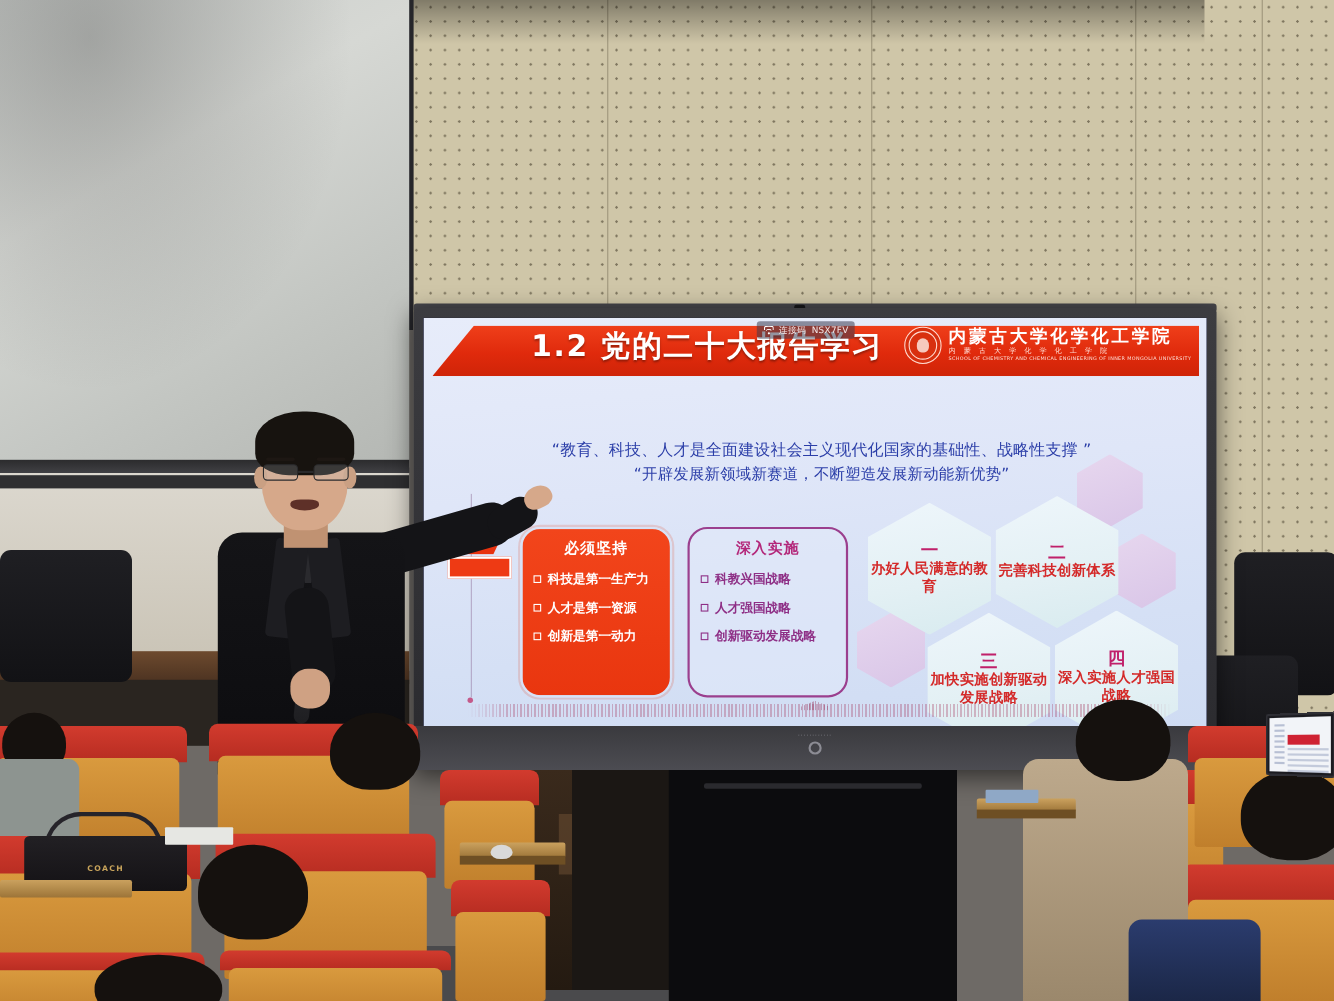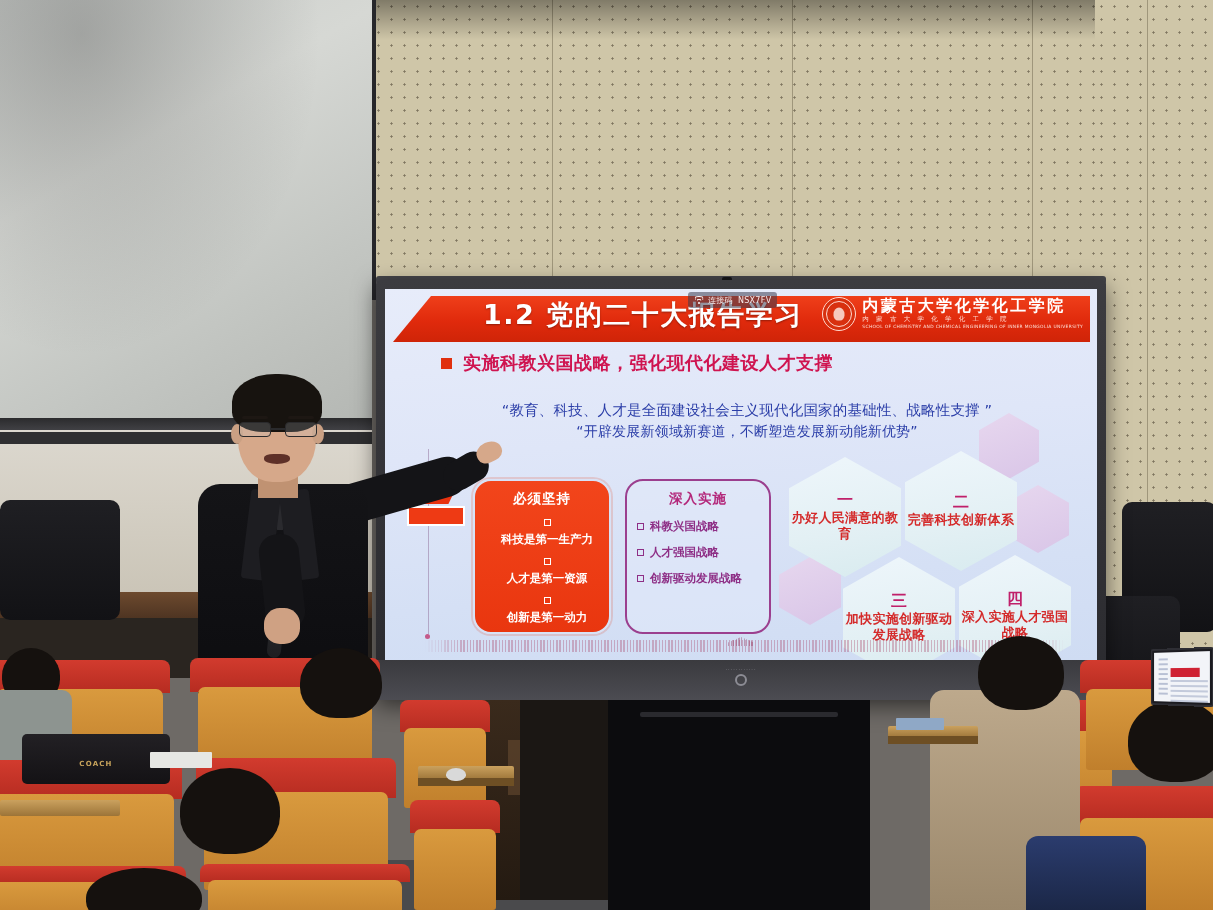--- a/index.html
+++ b/index.html
@@ -248,21 +248,20 @@
     box-shadow:0 0 0 2px rgba(230,60,20,.18);
   }
   .box-red .bx-title{
     margin-top:9px; text-align:center; color:#ffffff;
     font-weight:bold; font-size:13.5px; letter-spacing:1px;
   }
   .box-red .bx-item{
     margin:11px 0 0 10px; color:#ffffff; font-weight:bold;
     font-size:11.5px; display:flex; align-items:center; gap:6px;
     white-space:nowrap;
-    flex-direction:column;
   }
   .chk{
     width:7px; height:7px; border:1.4px solid #ffffff; flex:none;
   }
   .box-purple{
     left:240px; top:190px; width:146px; height:155px;
     background:rgba(225,234,250,.55);
     border:2px solid #9b3f8e;
   }
   .box-purple .bx-title{
@@ -422,21 +421,21 @@
   }
   .desk-edge{
     position:absolute; background:#6e4f24;
   }
   .head{
     position:absolute; background:#15110e; border-radius:50% 50% 44% 44%;
   }
   .person-body{ position:absolute; border-radius:10px 10px 0 0; }
 
   .bag{
-    position:absolute; left:22px; top:734px; width:148px; height:50px;
+    position:absolute; left:22px; top:760px; width:148px; height:50px;
     background:linear-gradient(#222024,#141215); border-radius:5px;
   }
   .bag-handle{
     position:absolute; left:40px; top:738px; width:108px; height:34px;
     border:4px solid #26242a; border-bottom:none;
     border-radius:54px 54px 0 0;
   }
   .bag-logo{
     position:absolute; left:50%; top:26px; transform:translateX(-50%);
     font-size:7px; color:#c7a35b; letter-spacing:1.2px; font-weight:bold;
@@ -544,24 +543,20 @@
 
         <div class="logo-wrap">
           <div class="logo-seal"></div>
           <div class="logo-text">
             <span class="logo-cn">内蒙古大学化学化工学院</span>
             <span class="logo-cn2">内 蒙 古 大 学 化 学 化 工 学 院</span>
             <span class="logo-en">SCHOOL OF CHEMISTRY AND CHEMICAL ENGINEERING OF INNER MONGOLIA UNIVERSITY</span>
           </div>
         </div>
 
-        <div class="slide-subhead">
-          <span class="bullet-sq"></span>
-          <span>实施科教兴国战略，强化现代化建设人才支撑</span>
-        </div>
 
         <div class="quote-block">
           <div>“教育、科技、人才是全面建设社会主义现代化国家的基础性、战略性支撑 ”</div>
           <div class="quote-l2">“开辟发展新领域新赛道，不断塑造发展新动能新优势”</div>
         </div>
 
         <div class="thin-line"></div>
         <div class="thin-dot"></div>
         <div class="red-decor">
           <div class="rd1"></div>

